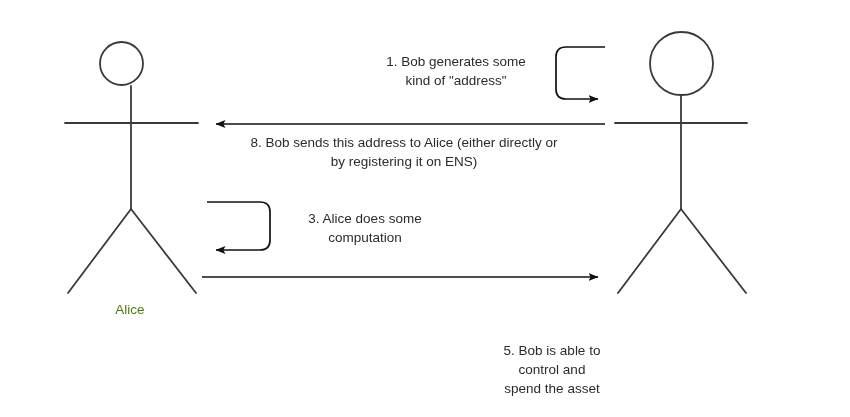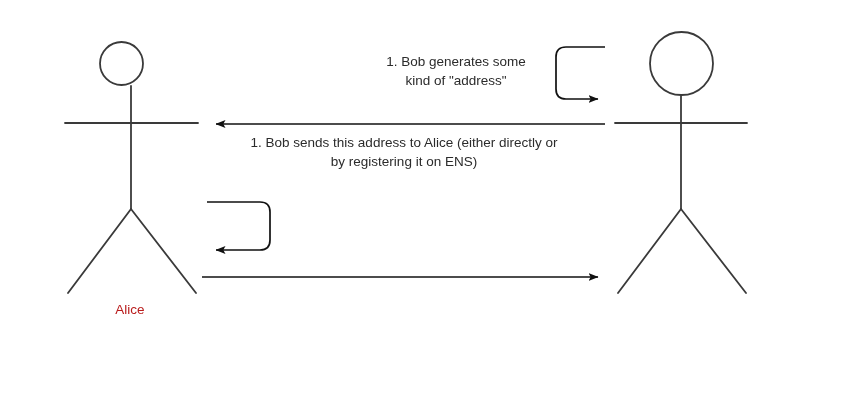--- a/index.html
+++ b/index.html
@@ -29,21 +29,21 @@
     text-align: center;
     color: #2b2b2b;
     font-size: 13.5px;
     line-height: 19px;
     font-family: "Liberation Sans", sans-serif;
     white-space: pre-line;
   }
   .actor-label {
     position: absolute;
     text-align: center;
-    color: #b91c1c;
+    color: #4d7c0f;
     font-size: 13.5px;
     line-height: 18px;
     font-family: "Liberation Sans", sans-serif;
   }
   #note-1 { left: 356px; top: 52px; width: 200px; }
   #note-2 { left: 200px; top: 133px; width: 408px; }
   #note-3 { left: 285px; top: 209px; width: 160px; }
   #note-4 { left: 200px; top: 286px; width: 400px; }
   #note-5 { left: 472px; top: 341px; width: 160px; }
   #label-alice { left: 80px; top: 301px; width: 100px; }
@@ -84,18 +84,23 @@
 
     <line x1="605" y1="124" x2="216" y2="124" stroke="#111111" stroke-width="1.7" marker-end="url(#arrowhead-left)"></line>
 
     <path d="M207,202 L260,202 Q270,202 270,212 L270,240 Q270,250 260,250 L216,250" fill="none" stroke="#111111" stroke-width="1.7" marker-end="url(#arrowhead-left)"></path>
 
     <line x1="202" y1="277" x2="598" y2="277" stroke="#111111" stroke-width="1.7" marker-end="url(#arrowhead-right)"></line>
   </svg>
 
   <div class="note" id="note-1">1. Bob generates some
 kind of "address"</div>
-  <div class="note" id="note-2">1. Bob sends this address to Alice (either directly or
+  <div class="note" id="note-2">8. Bob sends this address to Alice (either directly or
 by registering it on ENS)</div>
+  <div class="note" id="note-3">3. Alice does some
+computation</div>
+  <div class="note" id="note-5">5. Bob is able to
+control and
+spend the asset</div>
 
   <div class="actor-label" id="label-alice">Alice</div>
 
 </div>
 
 </body></html>

